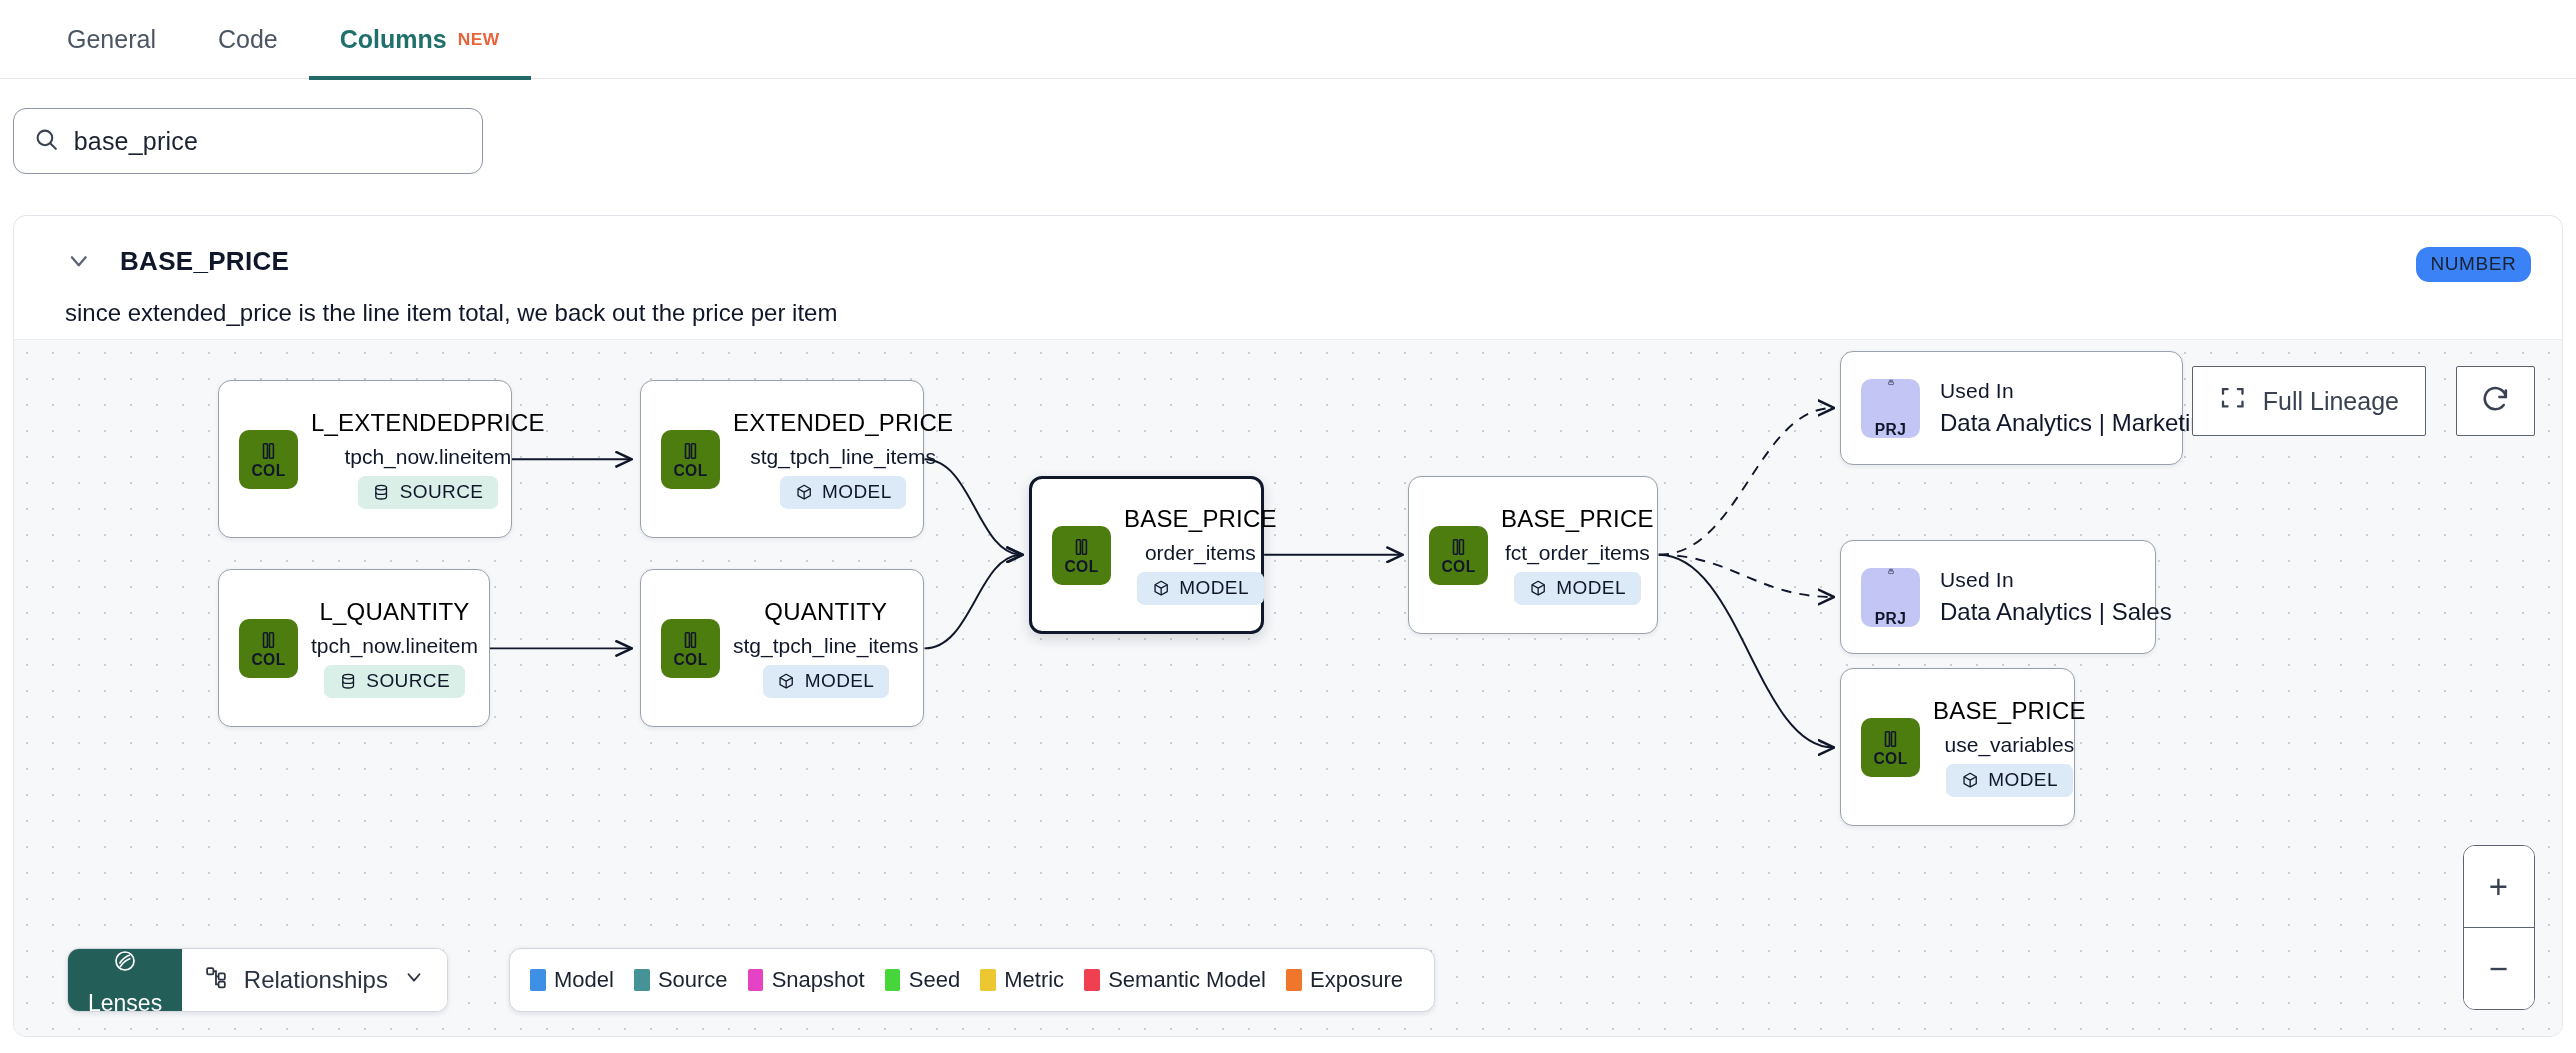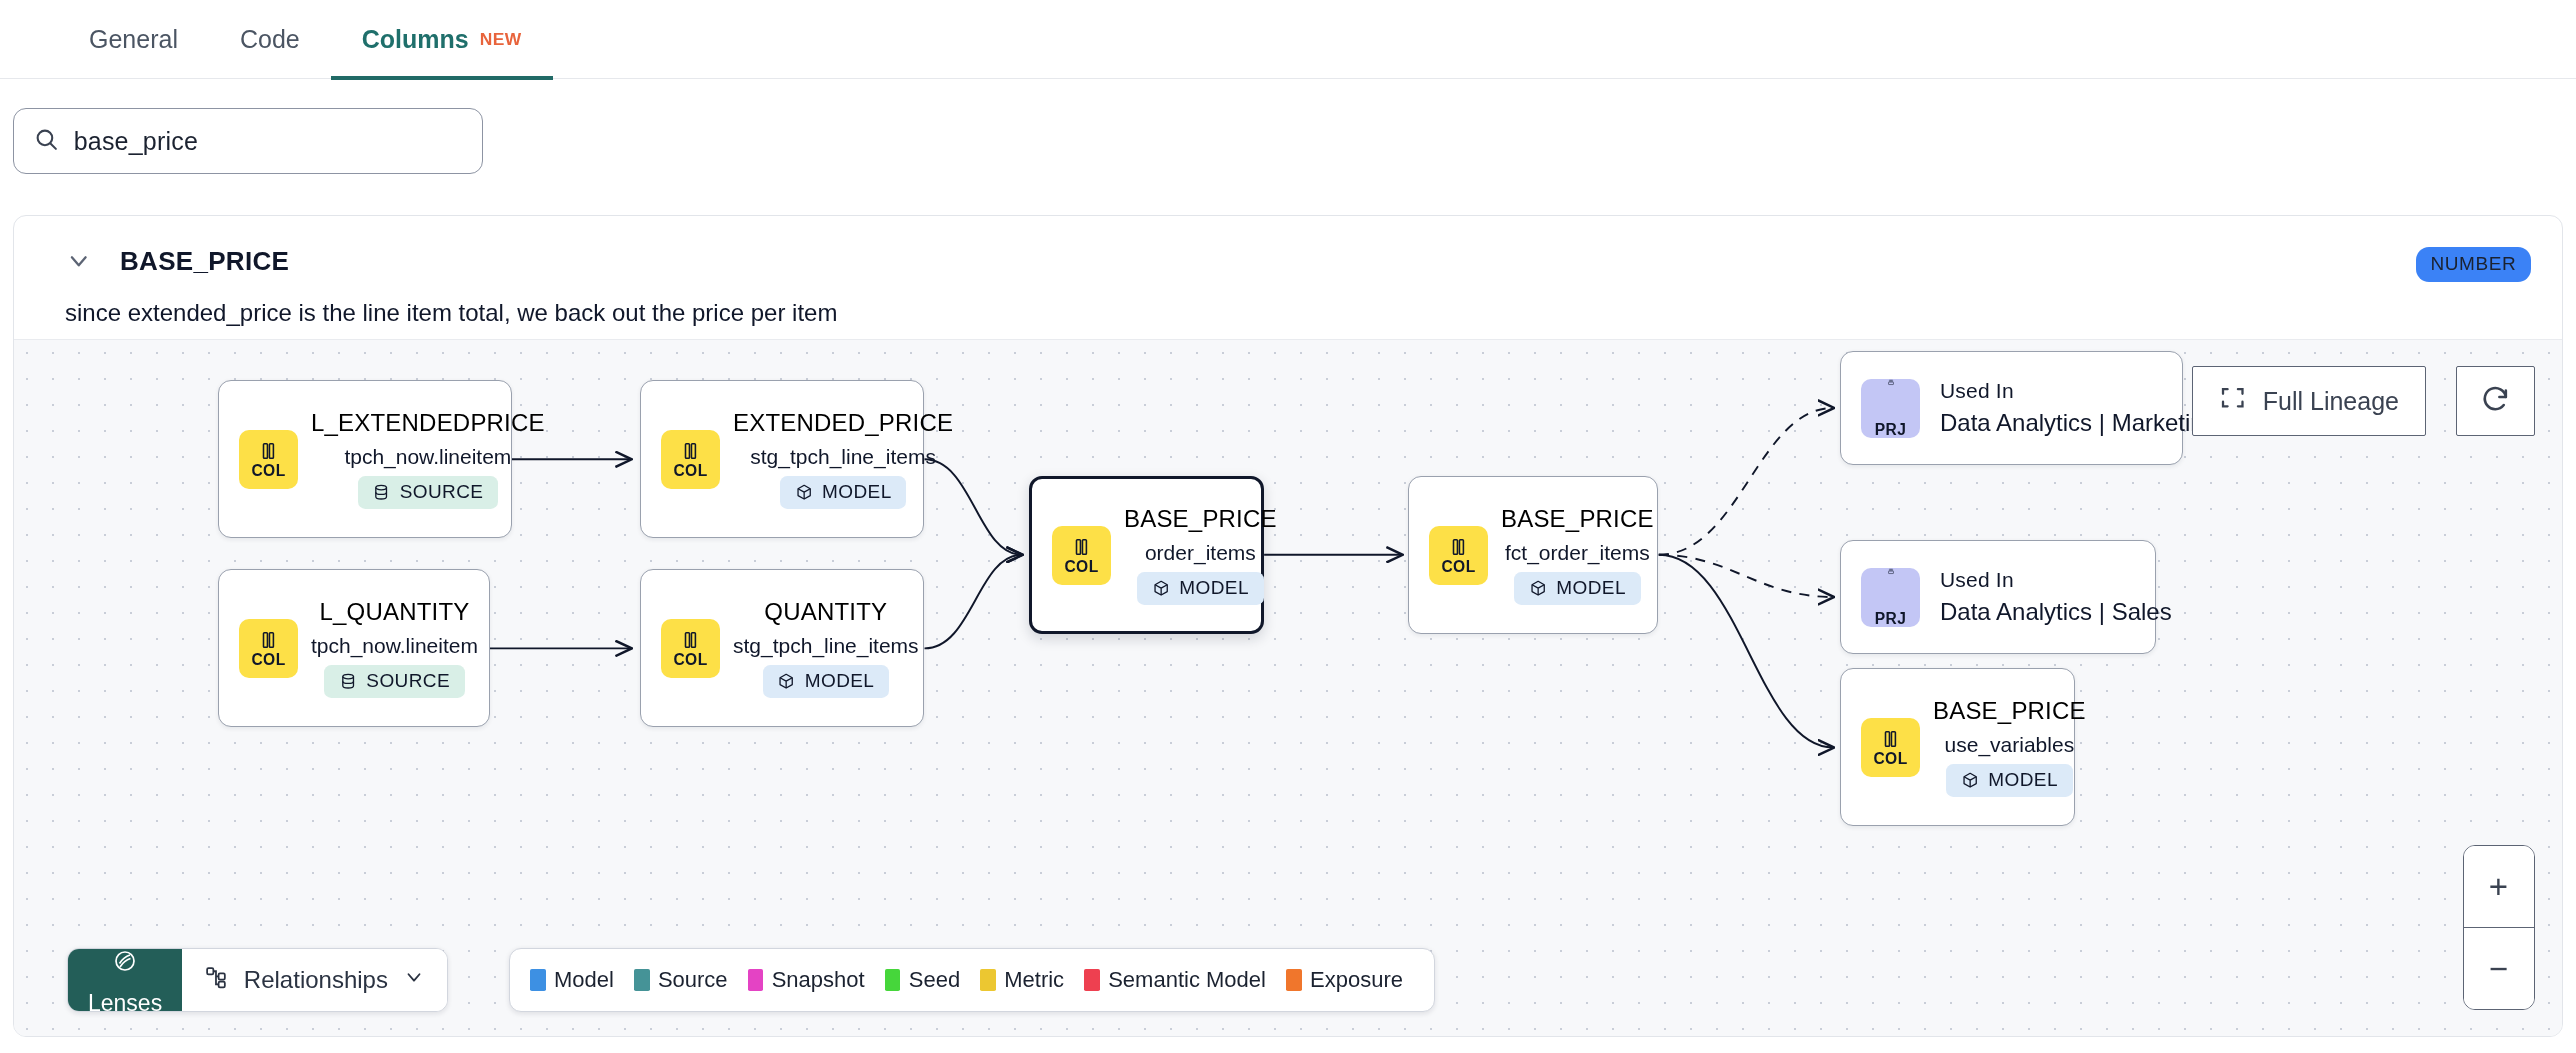--- a/index.html
+++ b/index.html
@@ -13,21 +13,21 @@
 
   
   .tabbar {
     position: absolute;
     top: 0; left: 0;
     width: 2576px;
     height: 79px;
     border-bottom: 1.8px solid #e6e8ec;
     display: flex;
     align-items: center;
-    padding-left: 58px;
+    padding-left: 36px;
   }
   .tab {
     position: relative;
     height: 79px;
     display: flex;
     align-items: center;
     gap: 11px;
     padding: 0 31px;
     font-size: 25px;
     color: #4b5563;
@@ -153,21 +153,21 @@
     align-items: center;
     box-shadow: 0 1.8px 4.6px rgba(16,23,42,.07);
   }
   .node.focus {
     border: 3.7px solid #10172a;
     box-shadow: 0 4.6px 13px rgba(16,23,42,.16);
   }
   .node .kind {
     width: 59px; height: 59px;
     border-radius: 10px;
-    background: #fde047;
+    background: #4d7c0f;
     display: flex;
     flex-direction: column;
     align-items: center;
     justify-content: center;
     gap: 0.9px;
     margin-left: 20px;
     flex: 0 0 auto;
   }
   .node .kind.prj { background: #c3c6f5; gap: 36px; }
   .node .kind .klbl {

